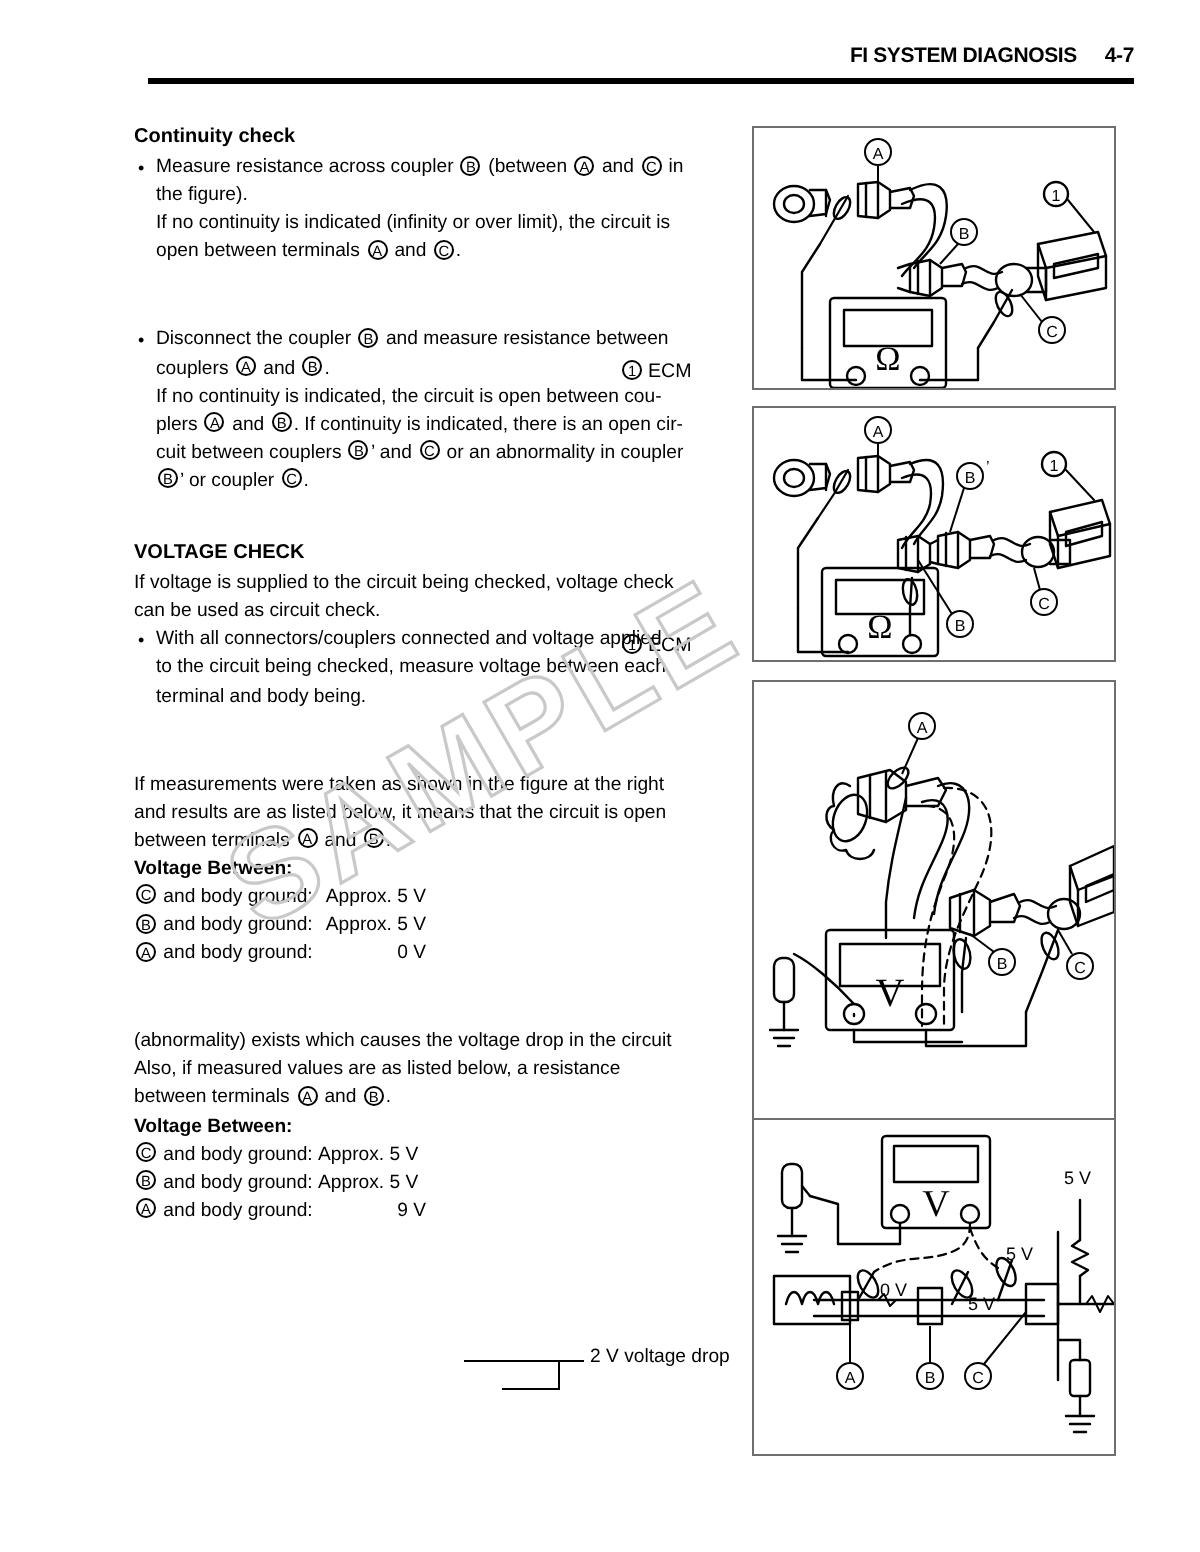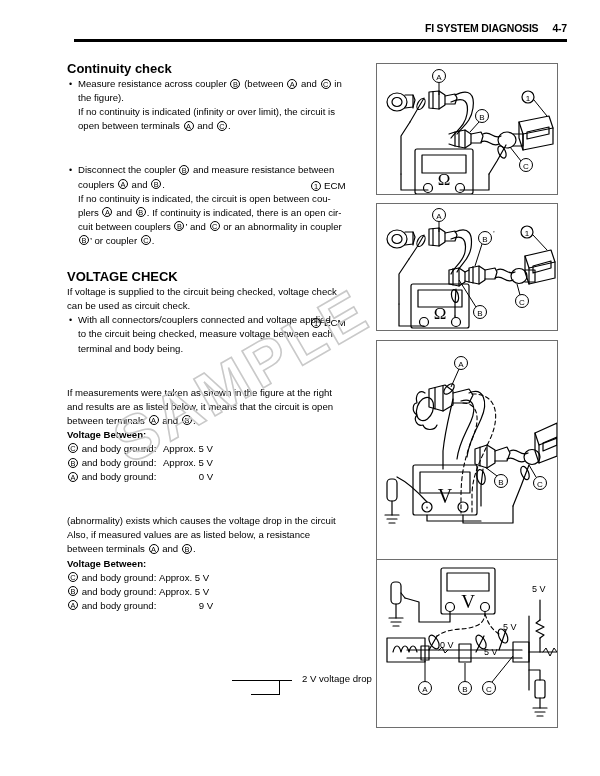--- a/index.html
+++ b/index.html
@@ -55,21 +55,21 @@
   .col-text {
     position: absolute;
     left: 67px;
     top: 62px;
     width: 297px;
     font-size: 9.6px;
     line-height: 14.1px;
   }
   .h-bold {
     font-weight: bold;
-    font-size: 13px;
+    font-size: 10px;
     margin: 0 0 1px 0;
   }
   .para {
     margin: 0;
     text-align: justify;
   }
   .para.nojust { text-align: left; }
   .bullet {
     position: relative;
     padding-left: 11px;
@@ -148,21 +148,21 @@
   .drop-wrap .lineB {
     position: absolute; left: 19px; top: 18px; width: 29px; height: 1px; background: #000;
   }
   .drop-wrap .lineV {
     position: absolute; left: 47px; top: 4px; width: 1px; height: 15px; background: #000;
   }
   .drop-wrap .lineC {
     position: absolute; left: 47px; top: 4px; width: 13px; height: 1px; background: #000;
   }
   .drop-wrap .drop-label {
-    position: absolute; left: 70px; top: -3px; white-space: nowrap;
+    position: absolute; left: 63px; top: -3px; white-space: nowrap;
   }
 
   
   .fig {
     position: absolute;
     border: 1.3px solid #6e6e6e;
     background: #fff;
     box-sizing: border-box;
     overflow: hidden;
   }

